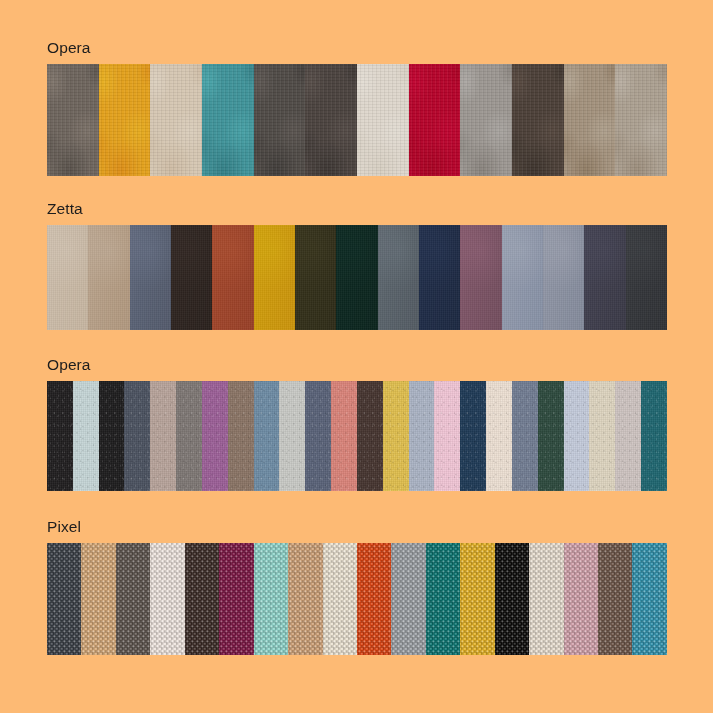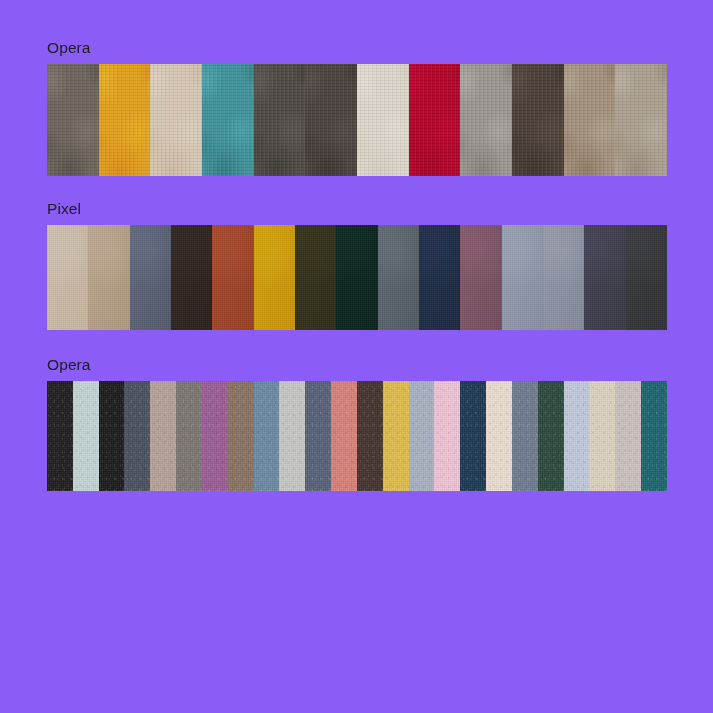--- a/index.html
+++ b/index.html
@@ -13,21 +13,21 @@
     height: 713px;
     font-family: "Liberation Sans", sans-serif;
     -webkit-font-smoothing: antialiased;
     overflow: hidden;
   }
 
   #palette-sheet {
     position: relative;
     width: 713px;
     height: 713px;
-    background: #8b5cf6;
+    background: #fdba74;
     box-sizing: border-box;
   }
 
   .palette-group {
     position: absolute;
     left: 47px;
     width: 620px;
   }
 
   .palette-title {
@@ -169,21 +169,21 @@
         <div class="swatch" title="Opera — ivory-linen" style="background-color: rgb(221, 214, 203); --ox: 9px; --oy: 3px; background-position: 9px 3px;"></div>
         <div class="swatch" title="Opera — crimson-red" style="background-color: rgb(181, 3, 42); --ox: 5px; --oy: 8px; background-position: 5px 8px;"></div>
         <div class="swatch" title="Opera — mid-grey" style="background-color: rgb(155, 150, 145); --ox: 1px; --oy: 4px; background-position: 1px 4px;"></div>
         <div class="swatch" title="Opera — dark-chocolate" style="background-color: rgb(75, 63, 55); --ox: 8px; --oy: 0px; background-position: 8px 0px;"></div>
         <div class="swatch" title="Opera — camel-tan" style="background-color: rgb(162, 145, 124); --ox: 4px; --oy: 5px; background-position: 4px 5px;"></div>
         <div class="swatch" title="Opera — greige" style="background-color: rgb(171, 159, 144); --ox: 0px; --oy: 1px; background-position: 0px 1px;"></div>
       </div>
   </div>
 
   <div class="palette-group" id="group-zetta" style="top:199px;">
-    <div class="palette-title">Pixel</div>
+    <div class="palette-title">Zetta</div>
     <div class="swatch-strip strip-zetta" style="height:105px;">
         <div class="swatch" title="Zetta — light-sand" style="background-color: rgb(203, 187, 168); --ox: 0px; --oy: 0px; background-position: 0px 0px;"></div>
         <div class="swatch" title="Zetta — warm-beige" style="background-color: rgb(183, 160, 136); --ox: 7px; --oy: 5px; background-position: 7px 5px;"></div>
         <div class="swatch" title="Zetta — slate-blue-grey" style="background-color: rgb(90, 98, 117); --ox: 3px; --oy: 1px; background-position: 3px 1px;"></div>
         <div class="swatch" title="Zetta — dark-espresso" style="background-color: rgb(46, 36, 32); --ox: 10px; --oy: 6px; background-position: 10px 6px;"></div>
         <div class="swatch" title="Zetta — rust-terracotta" style="background-color: rgb(160, 69, 42); --ox: 6px; --oy: 2px; background-position: 6px 2px;"></div>
         <div class="swatch" title="Zetta — mustard-gold" style="background-color: rgb(207, 156, 12); --ox: 2px; --oy: 7px; background-position: 2px 7px;"></div>
         <div class="swatch" title="Zetta — olive-black" style="background-color: rgb(51, 48, 26); --ox: 9px; --oy: 3px; background-position: 9px 3px;"></div>
         <div class="swatch" title="Zetta — deep-forest-green" style="background-color: rgb(12, 39, 32); --ox: 5px; --oy: 8px; background-position: 5px 8px;"></div>
         <div class="swatch" title="Zetta — steel-grey" style="background-color: rgb(90, 99, 107); --ox: 1px; --oy: 4px; background-position: 1px 4px;"></div>
@@ -219,14 +219,37 @@
         <div class="swatch" title="Riva — cream" style="background-color: rgb(236, 223, 210); --ox: 9px; --oy: 4px; background-position: 9px 4px;"></div>
         <div class="swatch" title="Riva — blue-grey" style="background-color: rgb(113, 124, 146); --ox: 5px; --oy: 0px; background-position: 5px 0px;"></div>
         <div class="swatch" title="Riva — pine-green" style="background-color: rgb(45, 74, 62); --ox: 1px; --oy: 5px; background-position: 1px 5px;"></div>
         <div class="swatch" title="Riva — ice-blue" style="background-color: rgb(195, 202, 218); --ox: 8px; --oy: 1px; background-position: 8px 1px;"></div>
         <div class="swatch" title="Riva — oat" style="background-color: rgb(221, 212, 191); --ox: 4px; --oy: 6px; background-position: 4px 6px;"></div>
         <div class="swatch" title="Riva — soft-mauve-grey" style="background-color: rgb(205, 195, 192); --ox: 0px; --oy: 2px; background-position: 0px 2px;"></div>
         <div class="swatch" title="Riva — deep-teal" style="background-color: rgb(31, 102, 112); --ox: 7px; --oy: 7px; background-position: 7px 7px;"></div>
       </div>
   </div>
 
+  <div class="palette-group" id="group-pixel" style="top:517px;">
+    <div class="palette-title">Pixel</div>
+    <div class="swatch-strip strip-pixel" style="height:112px;">
+        <div class="swatch" title="Pixel — charcoal-blue" style="background-color: rgb(58, 63, 70); --ox: 0px; --oy: 0px; background-position: 0px 0px;"></div>
+        <div class="swatch" title="Pixel — caramel-tan" style="background-color: rgb(213, 168, 119); --ox: 7px; --oy: 5px; background-position: 7px 5px;"></div>
+        <div class="swatch" title="Pixel — warm-stone-grey" style="background-color: rgb(93, 84, 78); --ox: 3px; --oy: 1px; background-position: 3px 1px;"></div>
+        <div class="swatch" title="Pixel — off-white" style="background-color: rgb(239, 229, 223); --ox: 10px; --oy: 6px; background-position: 10px 6px;"></div>
+        <div class="swatch" title="Pixel — dark-cocoa" style="background-color: rgb(59, 43, 38); --ox: 6px; --oy: 2px; background-position: 6px 2px;"></div>
+        <div class="swatch" title="Pixel — magenta-berry" style="background-color: rgb(124, 22, 68); --ox: 2px; --oy: 7px; background-position: 2px 7px;"></div>
+        <div class="swatch" title="Pixel — mint-aqua" style="background-color: rgb(144, 213, 203); --ox: 9px; --oy: 3px; background-position: 9px 3px;"></div>
+        <div class="swatch" title="Pixel — sand-beige" style="background-color: rgb(207, 161, 119); --ox: 5px; --oy: 8px; background-position: 5px 8px;"></div>
+        <div class="swatch" title="Pixel — ivory" style="background-color: rgb(236, 227, 210); --ox: 1px; --oy: 4px; background-position: 1px 4px;"></div>
+        <div class="swatch" title="Pixel — burnt-orange" style="background-color: rgb(219, 66, 16); --ox: 8px; --oy: 0px; background-position: 8px 0px;"></div>
+        <div class="swatch" title="Pixel — cool-grey" style="background-color: rgb(156, 160, 165); --ox: 4px; --oy: 5px; background-position: 4px 5px;"></div>
+        <div class="swatch" title="Pixel — teal-green" style="background-color: rgb(10, 116, 112); --ox: 0px; --oy: 1px; background-position: 0px 1px;"></div>
+        <div class="swatch" title="Pixel — sun-yellow" style="background-color: rgb(227, 176, 35); --ox: 7px; --oy: 6px; background-position: 7px 6px;"></div>
+        <div class="swatch" title="Pixel — black" style="background-color: rgb(12, 11, 10); --ox: 3px; --oy: 2px; background-position: 3px 2px;"></div>
+        <div class="swatch" title="Pixel — pale-cream" style="background-color: rgb(232, 222, 208); --ox: 10px; --oy: 7px; background-position: 10px 7px;"></div>
+        <div class="swatch" title="Pixel — dusty-pink" style="background-color: rgb(211, 162, 172); --ox: 6px; --oy: 3px; background-position: 6px 3px;"></div>
+        <div class="swatch" title="Pixel — chestnut-brown" style="background-color: rgb(109, 85, 72); --ox: 2px; --oy: 8px; background-position: 2px 8px;"></div>
+        <div class="swatch" title="Pixel — sky-teal" style="background-color: rgb(48, 146, 173); --ox: 9px; --oy: 4px; background-position: 9px 4px;"></div>
+      </div>
+  </div>
 
 </div>
 
 </body></html>

